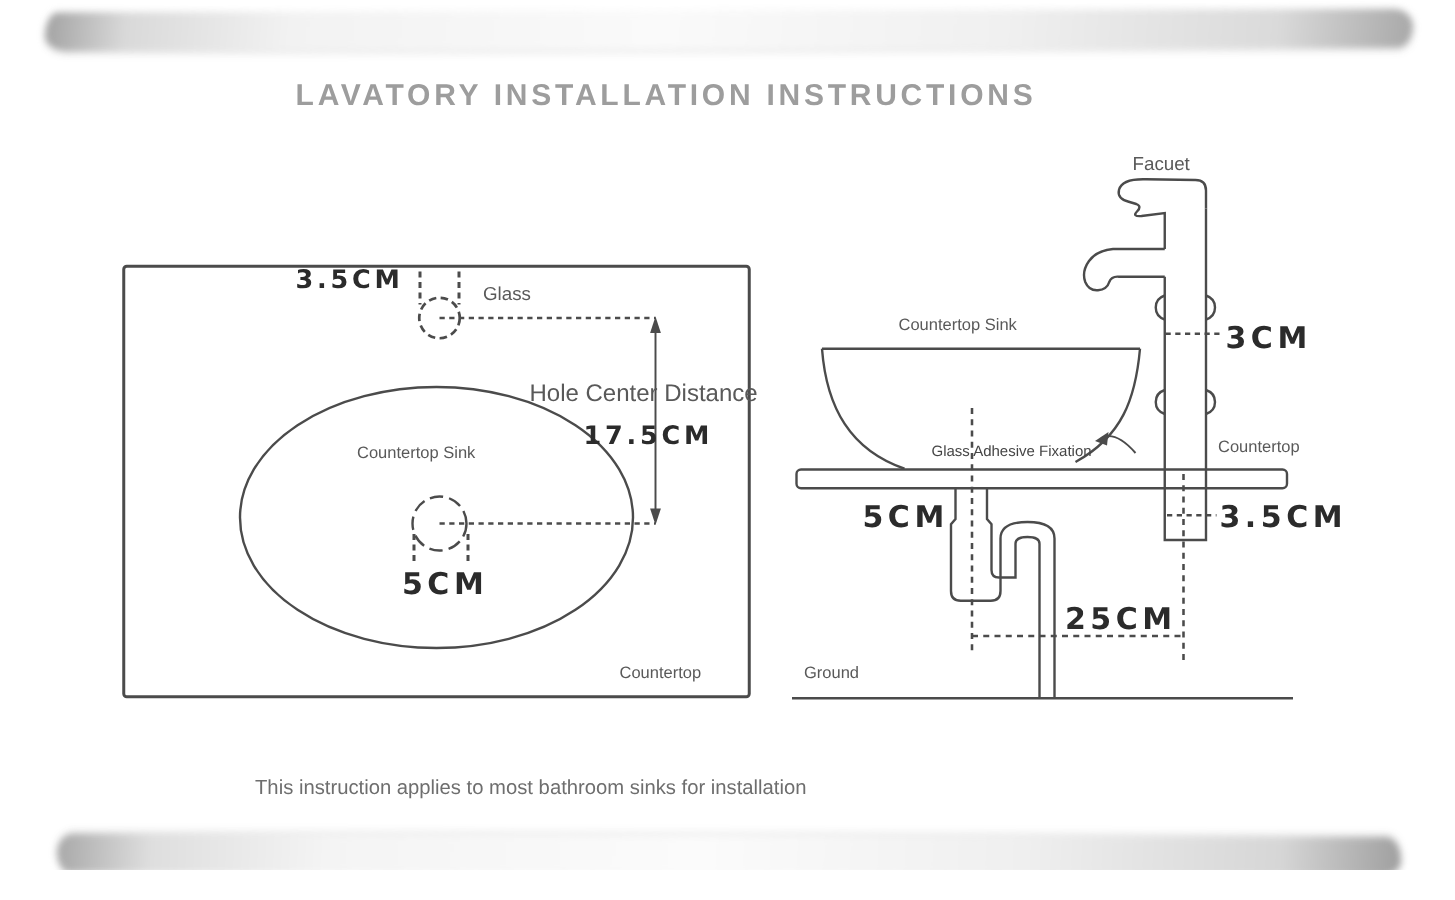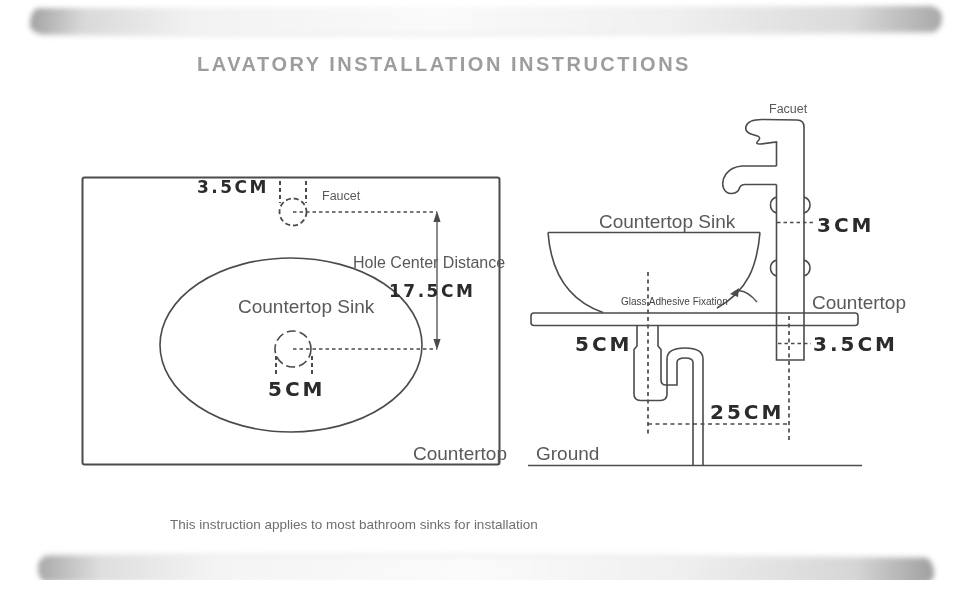--- a/index.html
+++ b/index.html
@@ -31,21 +31,21 @@
     background: linear-gradient(93deg,
       #a8a8a8 0%, #dedede 7%, #f4f4f4 20%, #fbfbfb 48%,
       #efefef 72%, #d6d6d6 91%, #9f9f9f 100%);
     border-radius: 16px 14px 20px 12px / 18px 22px 14px 20px;
     transform: rotate(0.15deg);
     box-shadow: 0 -2px 3px rgba(0,0,0,0.10);
   }
   .label {
     position: absolute;
     color: #595959;
-    font-size: 19px;
+    font-size: 11px;
     white-space: nowrap;
     line-height: 1.15;
   }
   .label.small { font-size: 12.5px; }
   .label.dark { color: #454545; font-size: 10px; }
   .dim {
     position: absolute;
     font-family: "DejaVu Sans", sans-serif;
     font-weight: 700;
     color: #2b2b2b;
@@ -139,28 +139,28 @@
       <line class="ln" x1="789" y1="316" x2="789" y2="440" stroke-width="1.7" stroke-dasharray="4,3.5"></line>
       <line class="ln" x1="648" y1="424" x2="789" y2="424" stroke-width="1.7" stroke-dasharray="4,3.5"></line>
       <line class="ln" x1="777" y1="222.5" x2="813" y2="222.5" stroke-width="1.7" stroke-dasharray="3.5,3"></line>
       <line class="ln" x1="778" y1="343.5" x2="811" y2="343.5" stroke-width="1.7" stroke-dasharray="3.5,3"></line>
 
       <line class="ln" x1="528" y1="465.5" x2="862" y2="465.5" stroke-width="1.7"></line>
     </g>
   </svg>
 
   <div class="dim big" style="left:197px; top:179px;">3.5CM</div>
-  <div class="label small" style="left:322px; top:189px;">Faucet</div>
+  <div class="label small" style="left:322px; top:189px;">Glass</div>
   <div class="label" style="left:353px; top:254px; font-size:16px;">Hole Center Distance</div>
   <div class="dim big" style="left:389px; top:267px;margin-top:16px;">17.5CM</div>
   <div class="label" style="left:238px; top:296px;">Countertop Sink</div>
   <div class="dim" style="left:268px; top:379px;">5CM</div>
   <div class="label" style="left:413px; top:443px;">Countertop</div>
 
-  <div class="label small" style="left:755px; top:102px;margin-left:14px;">Facuet</div>
+  <div class="label small" style="left:755px; top:102px;">Facuet</div>
   <div class="label" style="left:599px; top:211px;">Countertop Sink</div>
   <div class="dim" style="left:817px; top:215px;">3CM</div>
   <div class="label dark" style="left:621px; top:296px;">Glass Adhesive Fixation</div>
   <div class="label" style="left:812px; top:292px;">Countertop</div>
   <div class="dim" style="left:575px; top:334px;">5CM</div>
   <div class="dim" style="left:813px; top:334px;">3.5CM</div>
   <div class="dim" style="left:710px; top:402px;">25CM</div>
   <div class="label" style="left:536px; top:443px;">Ground</div>
 
   <div class="caption">This instruction applies to most bathroom sinks for installation</div>

